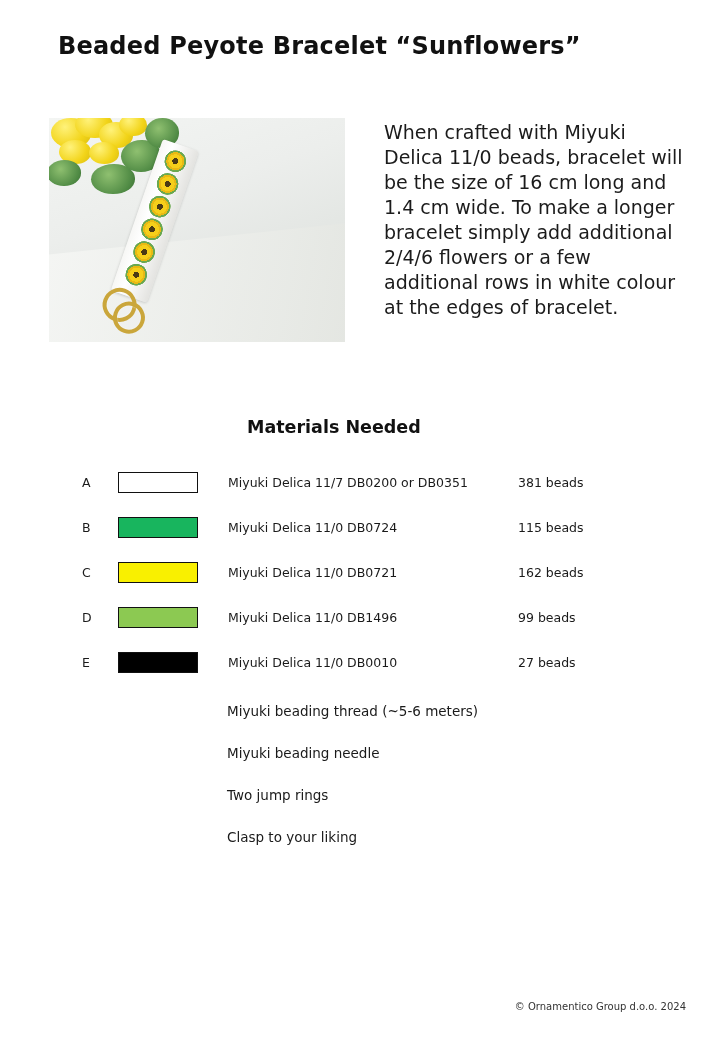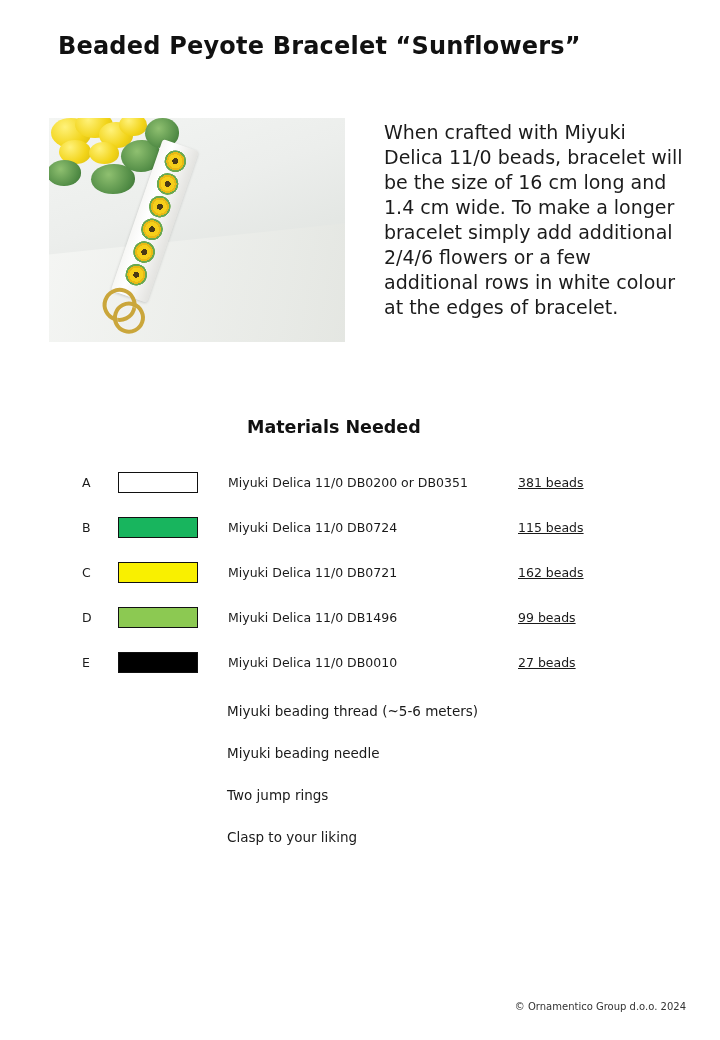--- a/index.html
+++ b/index.html
@@ -146,21 +146,21 @@
   .mat-table td {
     padding: 0;
     vertical-align: middle;
     font-size: 12.5px;
     color: #1a1a1a;
   }
   .mat-table tr { height: 45px; }
   .col-letter { width: 36px; font-size: 12.5px; }
   .col-swatch { width: 110px; }
   .col-code   { width: 290px; }
-  .col-count  { width: 124px; text-decoration: underline; }
+  .col-count  { width: 124px; }
   .swatch {
     width: 80px;
     height: 21px;
     border: 1px solid #111111;
     box-sizing: border-box;
   }
   .extras {
     position: absolute;
     left: 227px;
     top: 690px;
@@ -223,21 +223,21 @@
 
   <div class="materials-heading">Materials Needed</div>
 
   <table class="mat-table">
     <tbody>
       <tr>
         <td class="col-letter">A</td>
         <td class="col-swatch">
           <div class="swatch" style="background:#ffffff"></div>
         </td>
-        <td class="col-code">Miyuki Delica 11/0 DB0200 or DB0351</td>
+        <td class="col-code">Miyuki Delica 11/7 DB0200 or DB0351</td>
         <td class="col-count">381 beads</td>
       </tr>
       <tr>
         <td class="col-letter">B</td>
         <td class="col-swatch">
           <div class="swatch" style="background:#18b55e"></div>
         </td>
         <td class="col-code">Miyuki Delica 11/0 DB0724</td>
         <td class="col-count">115 beads</td>
       </tr>

